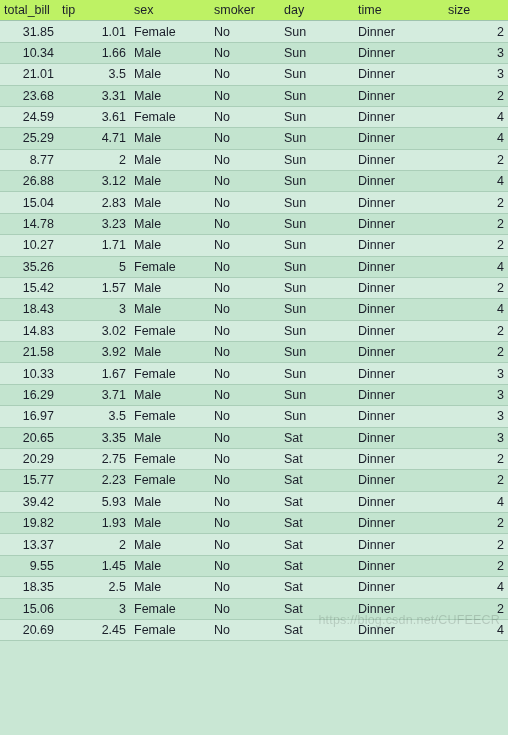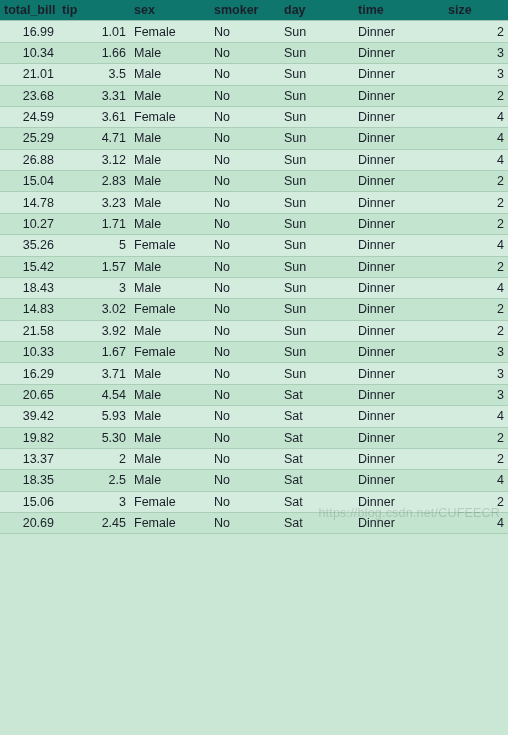--- a/index.html
+++ b/index.html
@@ -16,23 +16,23 @@
       width: 100%;
       table-layout: fixed;
     }
     th, td {
       padding: 3.2px 4px;
       border-bottom: 1px solid rgba(80,130,100,0.25);
       white-space: nowrap;
       overflow: hidden;
     }
     thead th {
-      font-weight: 700;
+      font-weight: 400;
       text-align: left;
-      background: #0f766e;
+      background: #bef264;
       border-bottom: 1px solid rgba(80,130,100,0.35);
     }
     tbody tr:nth-child(odd)  { background: #d4ecde; }
     tbody tr:nth-child(even) { background: #c3e4cf; }
 
     
     .col-total { width: 58px; }
     .col-tip   { width: 72px; }
     .col-sex   { width: 80px; }
     .col-smoke { width: 70px; }
@@ -73,21 +73,21 @@
       <th class="txt">tip</th>
       <th class="txt">sex</th>
       <th class="txt">smoker</th>
       <th class="txt">day</th>
       <th class="txt">time</th>
       <th class="txt">size</th>
     </tr>
   </thead>
   <tbody id="tbody">
       <tr>
-        <td class="num">16.99</td>
+        <td class="num">31.85</td>
         <td class="num">1.01</td>
         <td class="txt">Female</td>
         <td class="txt">No</td>
         <td class="txt">Sun</td>
         <td class="txt">Dinner</td>
         <td class="num">2</td>
       </tr>
       <tr>
         <td class="num">10.34</td>
         <td class="num">1.66</td>
@@ -127,20 +127,29 @@
       <tr>
         <td class="num">25.29</td>
         <td class="num">4.71</td>
         <td class="txt">Male</td>
         <td class="txt">No</td>
         <td class="txt">Sun</td>
         <td class="txt">Dinner</td>
         <td class="num">4</td>
       </tr>
       <tr>
+        <td class="num">8.77</td>
+        <td class="num">2</td>
+        <td class="txt">Male</td>
+        <td class="txt">No</td>
+        <td class="txt">Sun</td>
+        <td class="txt">Dinner</td>
+        <td class="num">2</td>
+      </tr>
+      <tr>
         <td class="num">26.88</td>
         <td class="num">3.12</td>
         <td class="txt">Male</td>
         <td class="txt">No</td>
         <td class="txt">Sun</td>
         <td class="txt">Dinner</td>
         <td class="num">4</td>
       </tr>
       <tr>
         <td class="num">15.04</td>
@@ -226,49 +235,85 @@
       <tr>
         <td class="num">16.29</td>
         <td class="num">3.71</td>
         <td class="txt">Male</td>
         <td class="txt">No</td>
         <td class="txt">Sun</td>
         <td class="txt">Dinner</td>
         <td class="num">3</td>
       </tr>
       <tr>
+        <td class="num">16.97</td>
+        <td class="num">3.5</td>
+        <td class="txt">Female</td>
+        <td class="txt">No</td>
+        <td class="txt">Sun</td>
+        <td class="txt">Dinner</td>
+        <td class="num">3</td>
+      </tr>
+      <tr>
         <td class="num">20.65</td>
-        <td class="num">4.54</td>
-        <td class="txt">Male</td>
-        <td class="txt">No</td>
-        <td class="txt">Sat</td>
-        <td class="txt">Dinner</td>
-        <td class="num">3</td>
+        <td class="num">3.35</td>
+        <td class="txt">Male</td>
+        <td class="txt">No</td>
+        <td class="txt">Sat</td>
+        <td class="txt">Dinner</td>
+        <td class="num">3</td>
+      </tr>
+      <tr>
+        <td class="num">20.29</td>
+        <td class="num">2.75</td>
+        <td class="txt">Female</td>
+        <td class="txt">No</td>
+        <td class="txt">Sat</td>
+        <td class="txt">Dinner</td>
+        <td class="num">2</td>
+      </tr>
+      <tr>
+        <td class="num">15.77</td>
+        <td class="num">2.23</td>
+        <td class="txt">Female</td>
+        <td class="txt">No</td>
+        <td class="txt">Sat</td>
+        <td class="txt">Dinner</td>
+        <td class="num">2</td>
       </tr>
       <tr>
         <td class="num">39.42</td>
         <td class="num">5.93</td>
         <td class="txt">Male</td>
         <td class="txt">No</td>
         <td class="txt">Sat</td>
         <td class="txt">Dinner</td>
         <td class="num">4</td>
       </tr>
       <tr>
         <td class="num">19.82</td>
-        <td class="num">5.30</td>
+        <td class="num">1.93</td>
         <td class="txt">Male</td>
         <td class="txt">No</td>
         <td class="txt">Sat</td>
         <td class="txt">Dinner</td>
         <td class="num">2</td>
       </tr>
       <tr>
         <td class="num">13.37</td>
         <td class="num">2</td>
+        <td class="txt">Male</td>
+        <td class="txt">No</td>
+        <td class="txt">Sat</td>
+        <td class="txt">Dinner</td>
+        <td class="num">2</td>
+      </tr>
+      <tr>
+        <td class="num">9.55</td>
+        <td class="num">1.45</td>
         <td class="txt">Male</td>
         <td class="txt">No</td>
         <td class="txt">Sat</td>
         <td class="txt">Dinner</td>
         <td class="num">2</td>
       </tr>
       <tr>
         <td class="num">18.35</td>
         <td class="num">2.5</td>
         <td class="txt">Male</td>

